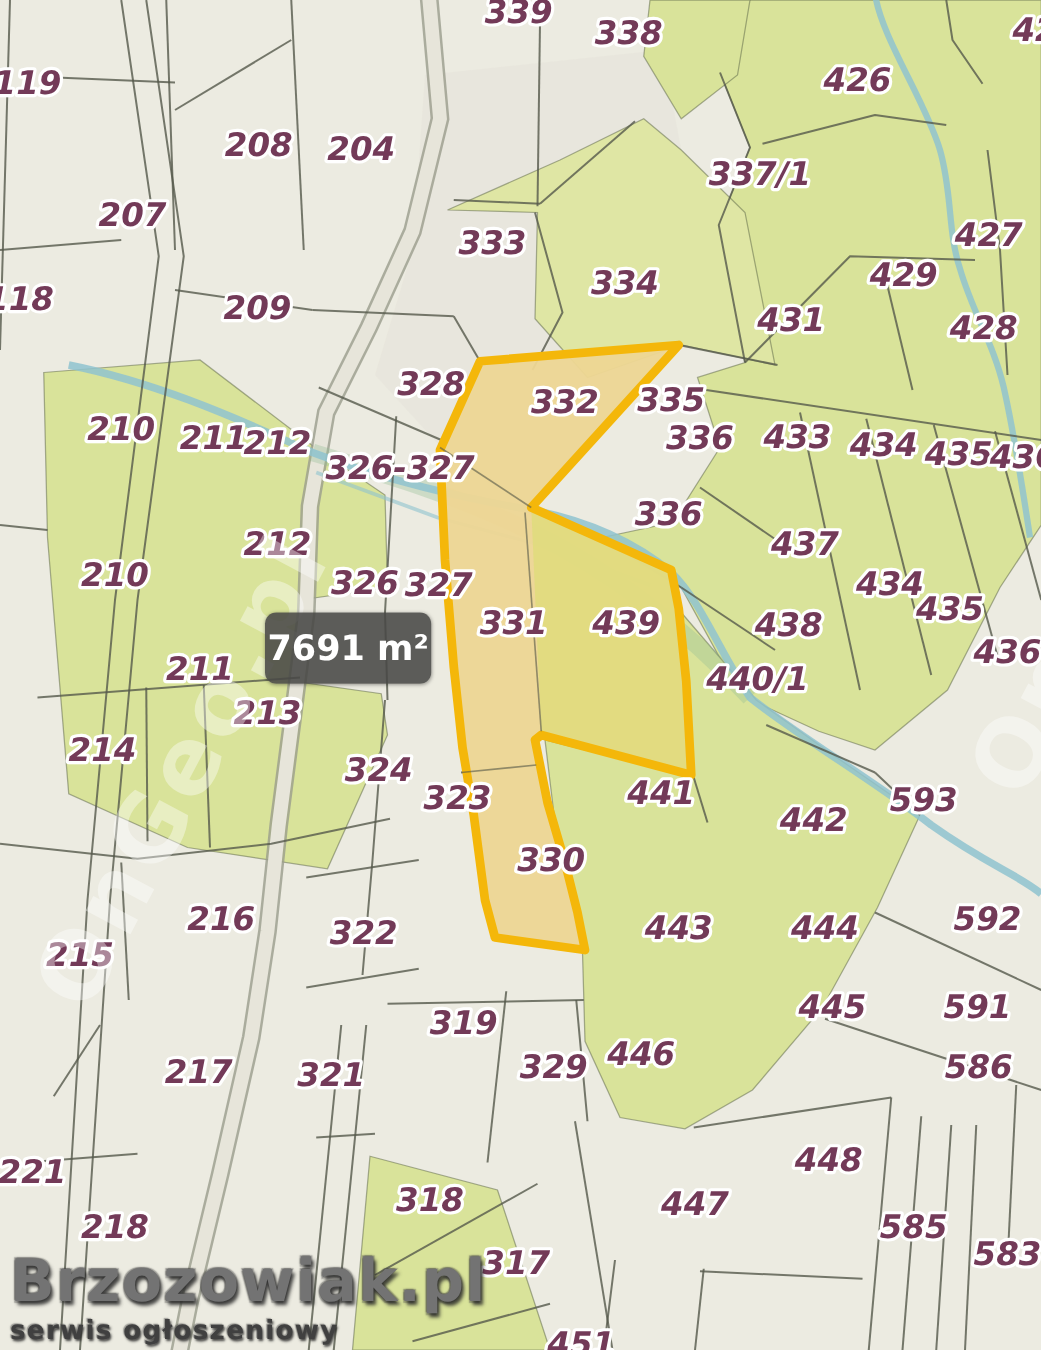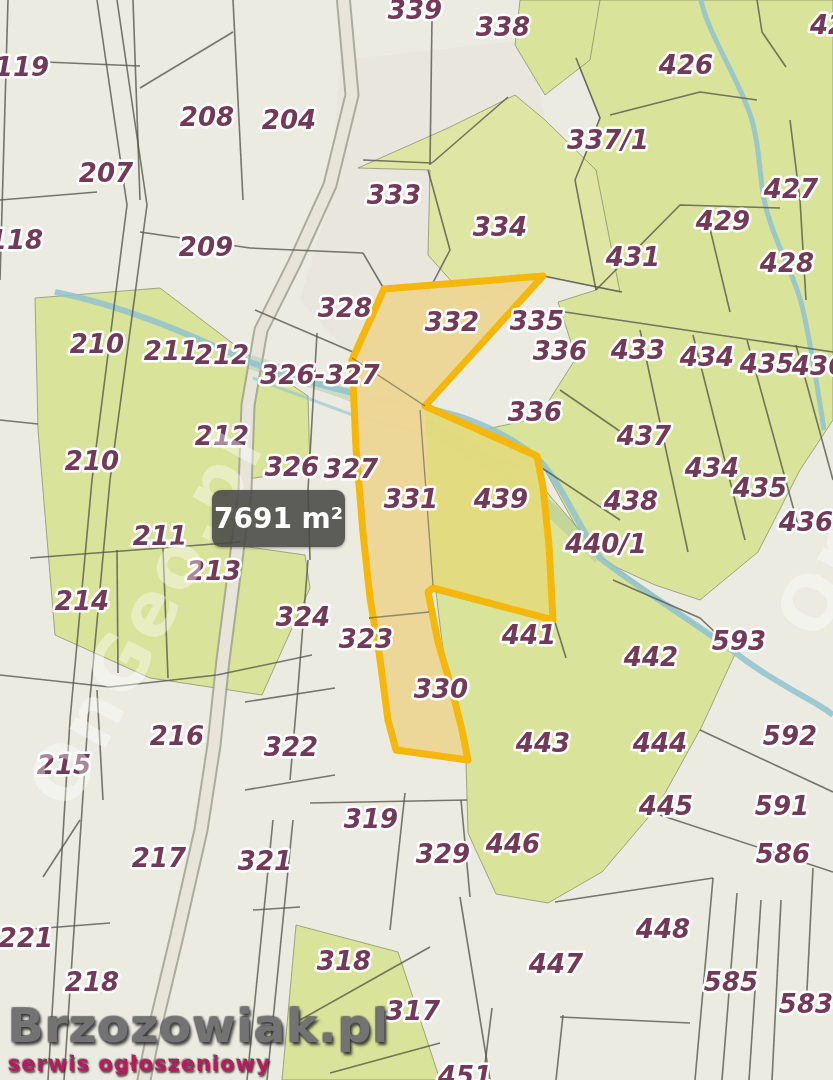--- a/index.html
+++ b/index.html
@@ -13,21 +13,21 @@
               align-items:center;justify-content:center;color:#fff;
               font-size:28px;font-weight:bold;box-shadow:0 1px 3px rgba(0,0,0,.35);margin-left:42px;}
   .tile-wm{position:absolute;font-size:74px;font-weight:bold;
            color:rgba(255,255,255,0.40);white-space:nowrap;
            transform:rotate(-62deg);transform-origin:left top;
            letter-spacing:4px;pointer-events:none;}
   #brand{position:absolute;left:8px;top:1002px;color:#737373;font-weight:bold;
          font-size:47px;line-height:1.0;letter-spacing:1px;
          text-shadow:2px 3px 3px rgba(40,40,40,.85),-1px -1px 1px rgba(70,70,70,.5),
                      1px -1px 1px rgba(70,70,70,.4),-1px 1px 1px rgba(70,70,70,.4);}
-  #brand-sub{position:absolute;left:8px;top:1052px;color:#be185d;font-weight:bold;
+  #brand-sub{position:absolute;left:8px;top:1052px;color:#404040;font-weight:bold;
          font-size:21px;letter-spacing:1px;
          text-shadow:1px 2px 2px rgba(40,40,40,.85),-1px -1px 1px rgba(70,70,70,.5);}
 </style>
 </head>
 <body>
 
 <div id="stage">
 
   <svg id="mapsvg" width="833" height="1080" viewBox="0 0 833 1080">
 

